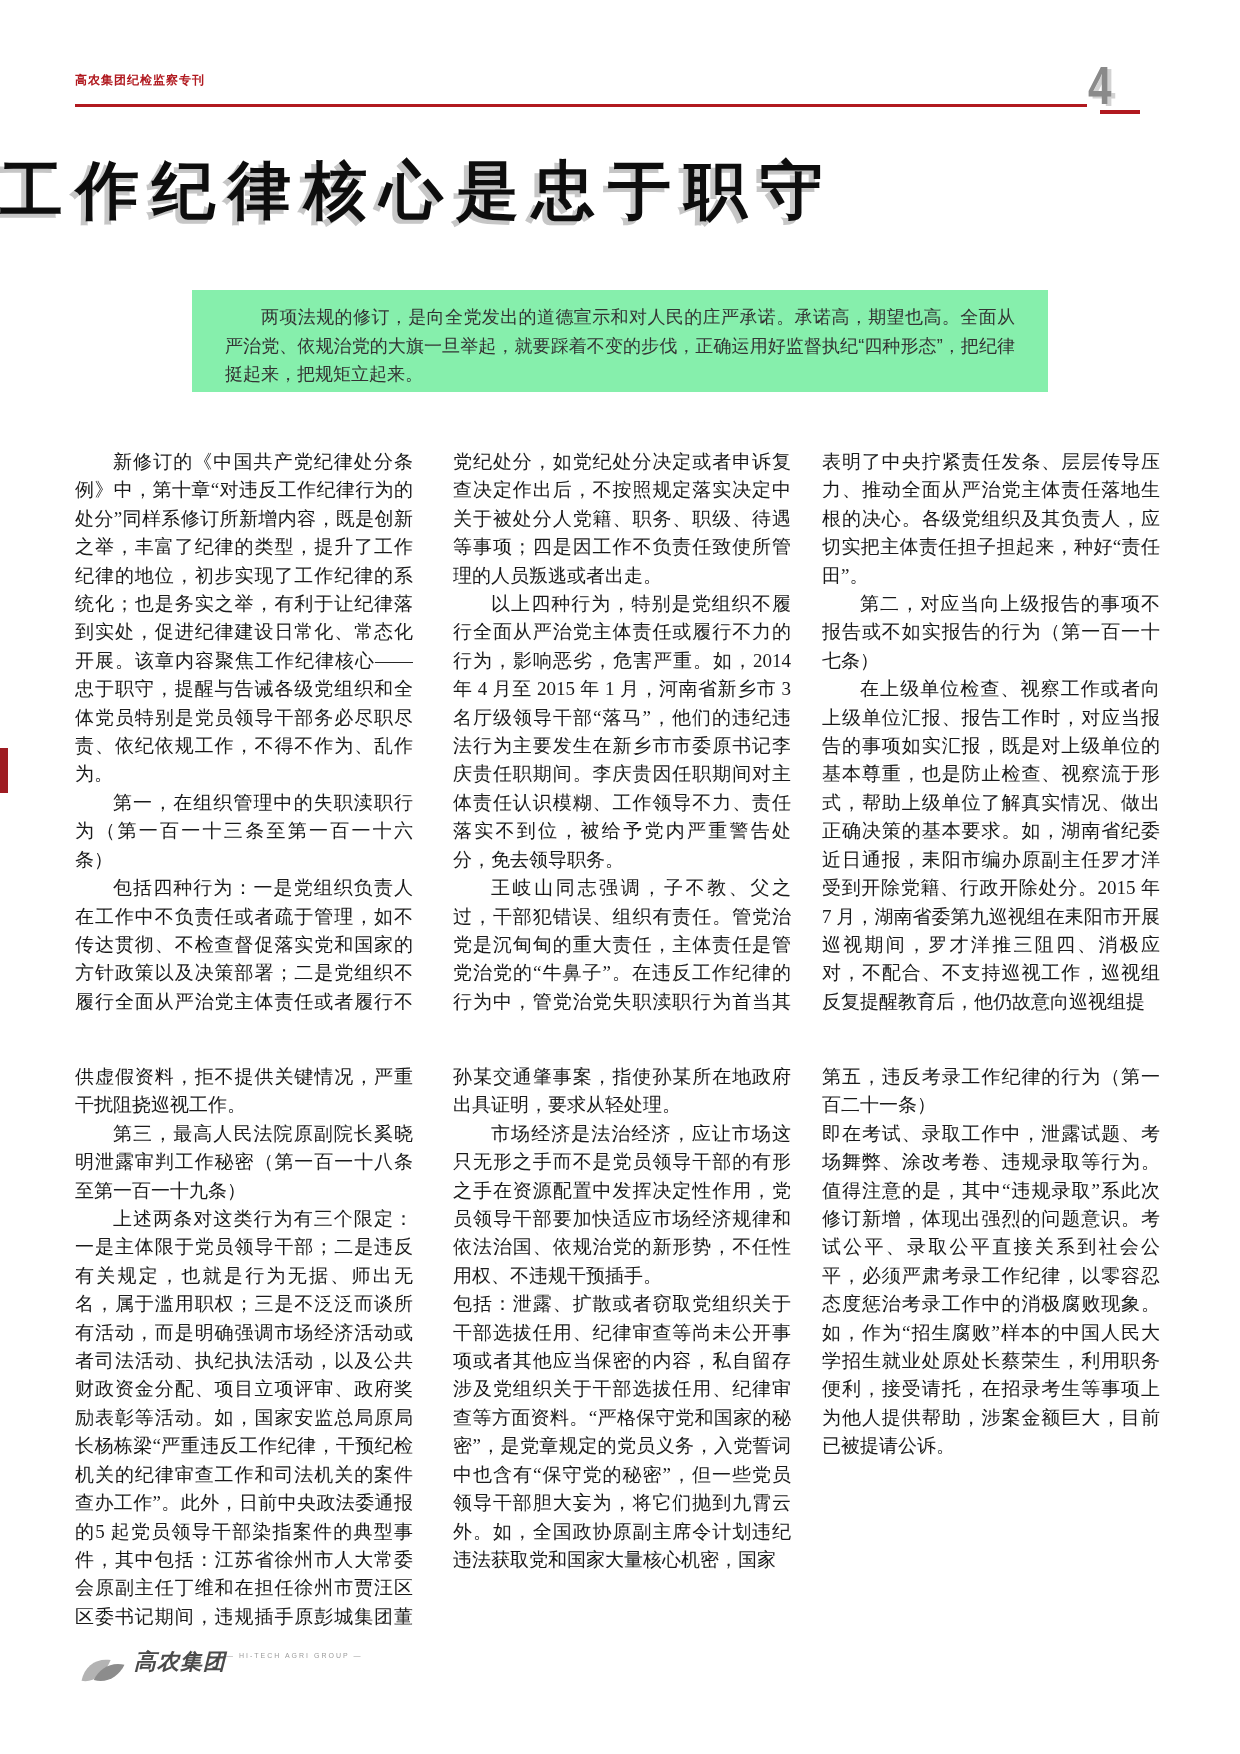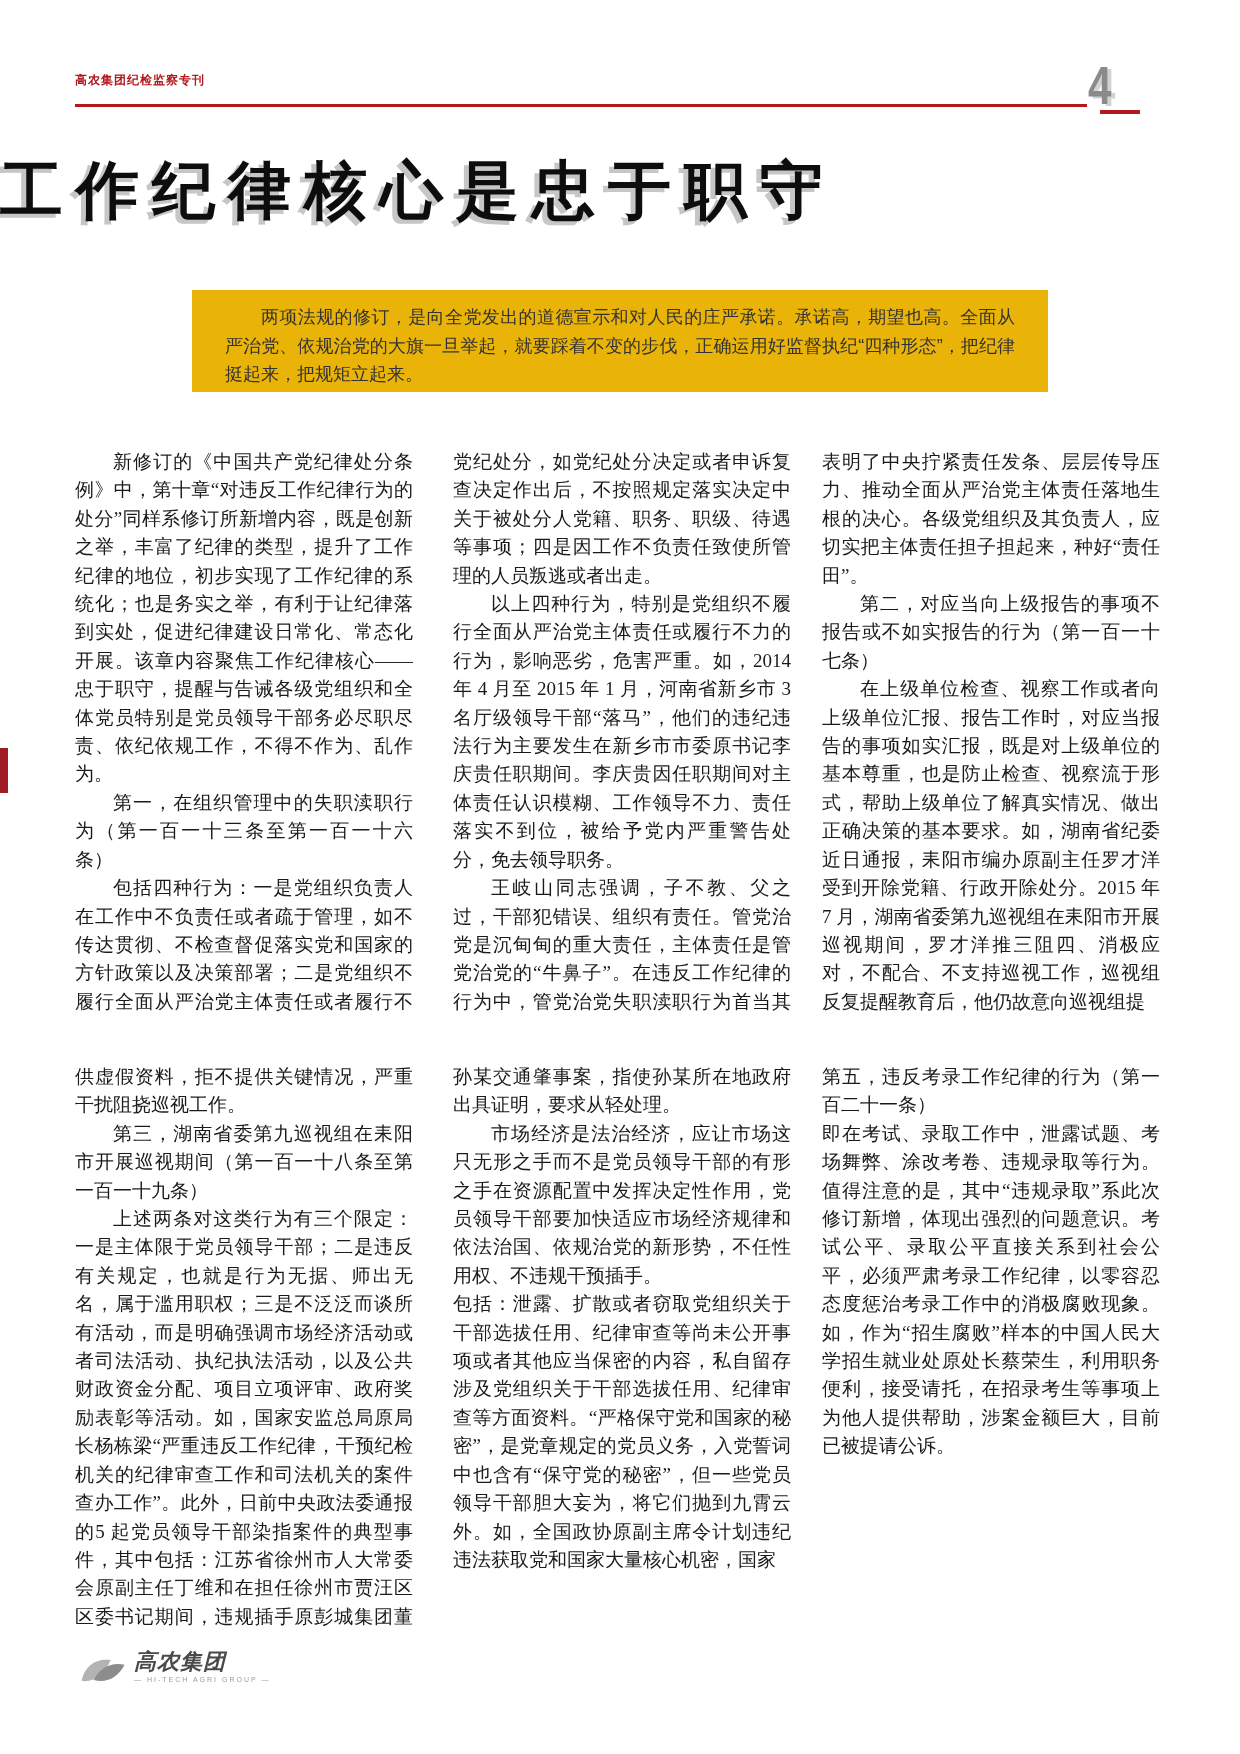--- a/index.html
+++ b/index.html
@@ -23,42 +23,42 @@
     text-shadow:5px 2px 0 #d2d2d2;line-height:1;
   }
   .page-number-underline{position:absolute;left:1100px;top:110px;width:40px;height:4px;background:#b1191f;}
   
   .article-title{
     position:absolute;left:0;top:148px;width:1240px;text-align:left;
     font-weight:900;font-size:63px;letter-spacing:13px;color:#0d0d0d;
     text-shadow:-5px 4px 0 #c6c6c6;white-space:nowrap;
   }
   
-  .intro-box{position:absolute;left:192px;top:290px;width:856px;height:102px;background:#eab308;}
+  .intro-box{position:absolute;left:192px;top:290px;width:856px;height:102px;background:#86efac;}
   .intro-text{
     margin:0;padding:13px 33px 0 33px;text-indent:2em;text-align:justify;
     font-family:"Liberation Sans","DejaVu Sans",sans-serif;
     font-size:18px;line-height:28.5px;color:#333333;
   }
   
   .col{
     position:absolute;width:338px;font-size:19px;line-height:28.4px;color:#1a1a1a;
     text-align:justify;overflow:hidden;
   }
   .col-u{top:448px;height:570px;}
   .col-l{top:1063px;height:572px;}
   .c1{left:75px;} .c2{left:453px;} .c3{left:822px;}
   .para{margin:0;}
   .para.indent{text-indent:2em;}
   
   .edge-mark{position:absolute;left:0;top:748px;width:8px;height:45px;background:#9e1c22;}
   
   .logo{position:absolute;left:80px;top:1650px;display:flex;align-items:flex-start;}
   .logo-mark{width:46px;height:34px;margin-right:8px;}
-  .logo-right{display:flex;flex-direction:column;}
+  .logo-right{display:flex;}
   .logo-text{
     font-family:"Liberation Sans","DejaVu Sans",sans-serif;
     font-weight:bold;font-size:22px;color:#4a4a4a;letter-spacing:1px;
     font-style:italic;line-height:1.1;
   }
   .logo-tagline{
     font-family:"Liberation Sans","DejaVu Sans",sans-serif;
     font-size:7px;color:#9a9a9a;letter-spacing:2px;margin-top:2px;
   }
 </style>
@@ -89,21 +89,21 @@
       <p class="para indent">王岐山同志强调，子不教、父之过，干部犯错误、组织有责任。管党治党是沉甸甸的重大责任，主体责任是管党治党的“牛鼻子”。在违反工作纪律的行为中，管党治党失职渎职行为首当其冲，</p>
     </div>
   <div class="col col-u c3">
       <p class="para">表明了中央拧紧责任发条、层层传导压力、推动全面从严治党主体责任落地生根的决心。各级党组织及其负责人，应切实把主体责任担子担起来，种好“责任田”。</p>
       <p class="para indent">第二，对应当向上级报告的事项不报告或不如实报告的行为（第一百一十七条）</p>
       <p class="para indent">在上级单位检查、视察工作或者向上级单位汇报、报告工作时，对应当报告的事项如实汇报，既是对上级单位的基本尊重，也是防止检查、视察流于形式，帮助上级单位了解真实情况、做出正确决策的基本要求。如，湖南省纪委近日通报，耒阳市编办原副主任罗才洋受到开除党籍、行政开除处分。2015 年 7 月，湖南省委第九巡视组在耒阳市开展巡视期间，罗才洋推三阻四、消极应对，不配合、不支持巡视工作，巡视组反复提醒教育后，他仍故意向巡视组提</p>
     </div>
 
   <div class="col col-l c1">
       <p class="para">供虚假资料，拒不提供关键情况，严重干扰阻挠巡视工作。</p>
-      <p class="para indent">第三，湖南省委第九巡视组在耒阳市开展巡视期间（第一百一十八条至第一百一十九条）</p>
+      <p class="para indent">第三，最高人民法院原副院长奚晓明泄露审判工作秘密（第一百一十八条至第一百一十九条）</p>
       <p class="para indent">上述两条对这类行为有三个限定：一是主体限于党员领导干部；二是违反有关规定，也就是行为无据、师出无名，属于滥用职权；三是不泛泛而谈所有活动，而是明确强调市场经济活动或者司法活动、执纪执法活动，以及公共财政资金分配、项目立项评审、政府奖励表彰等活动。如，国家安监总局原局长杨栋梁“严重违反工作纪律，干预纪检机关的纪律审查工作和司法机关的案件查办工作”。此外，日前中央政法委通报的5 起党员领导干部染指案件的典型事件，其中包括：江苏省徐州市人大常委会原副主任丁维和在担任徐州市贾汪区区委书记期间，违规插手原彭城集团董事长</p>
     </div>
   <div class="col col-l c2">
       <p class="para">孙某交通肇事案，指使孙某所在地政府出具证明，要求从轻处理。</p>
       <p class="para indent">市场经济是法治经济，应让市场这只无形之手而不是党员领导干部的有形之手在资源配置中发挥决定性作用，党员领导干部要加快适应市场经济规律和依法治国、依规治党的新形势，不任性用权、不违规干预插手。</p>
       <p class="para">包括：泄露、扩散或者窃取党组织关于干部选拔任用、纪律审查等尚未公开事项或者其他应当保密的内容，私自留存涉及党组织关于干部选拔任用、纪律审查等方面资料。“严格保守党和国家的秘密”，是党章规定的党员义务，入党誓词中也含有“保守党的秘密”，但一些党员领导干部胆大妄为，将它们抛到九霄云外。如，全国政协原副主席令计划违纪违法获取党和国家大量核心机密，国家</p>
     </div>
   <div class="col col-l c3">
       <p class="para">第五，违反考录工作纪律的行为（第一百二十一条）</p>
       <p class="para">即在考试、录取工作中，泄露试题、考场舞弊、涂改考卷、违规录取等行为。值得注意的是，其中“违规录取”系此次修订新增，体现出强烈的问题意识。考试公平、录取公平直接关系到社会公平，必须严肃考录工作纪律，以零容忍态度惩治考录工作中的消极腐败现象。如，作为“招生腐败”样本的中国人民大学招生就业处原处长蔡荣生，利用职务便利，接受请托，在招录考生等事项上为他人提供帮助，涉案金额巨大，目前已被提请公诉。</p>

